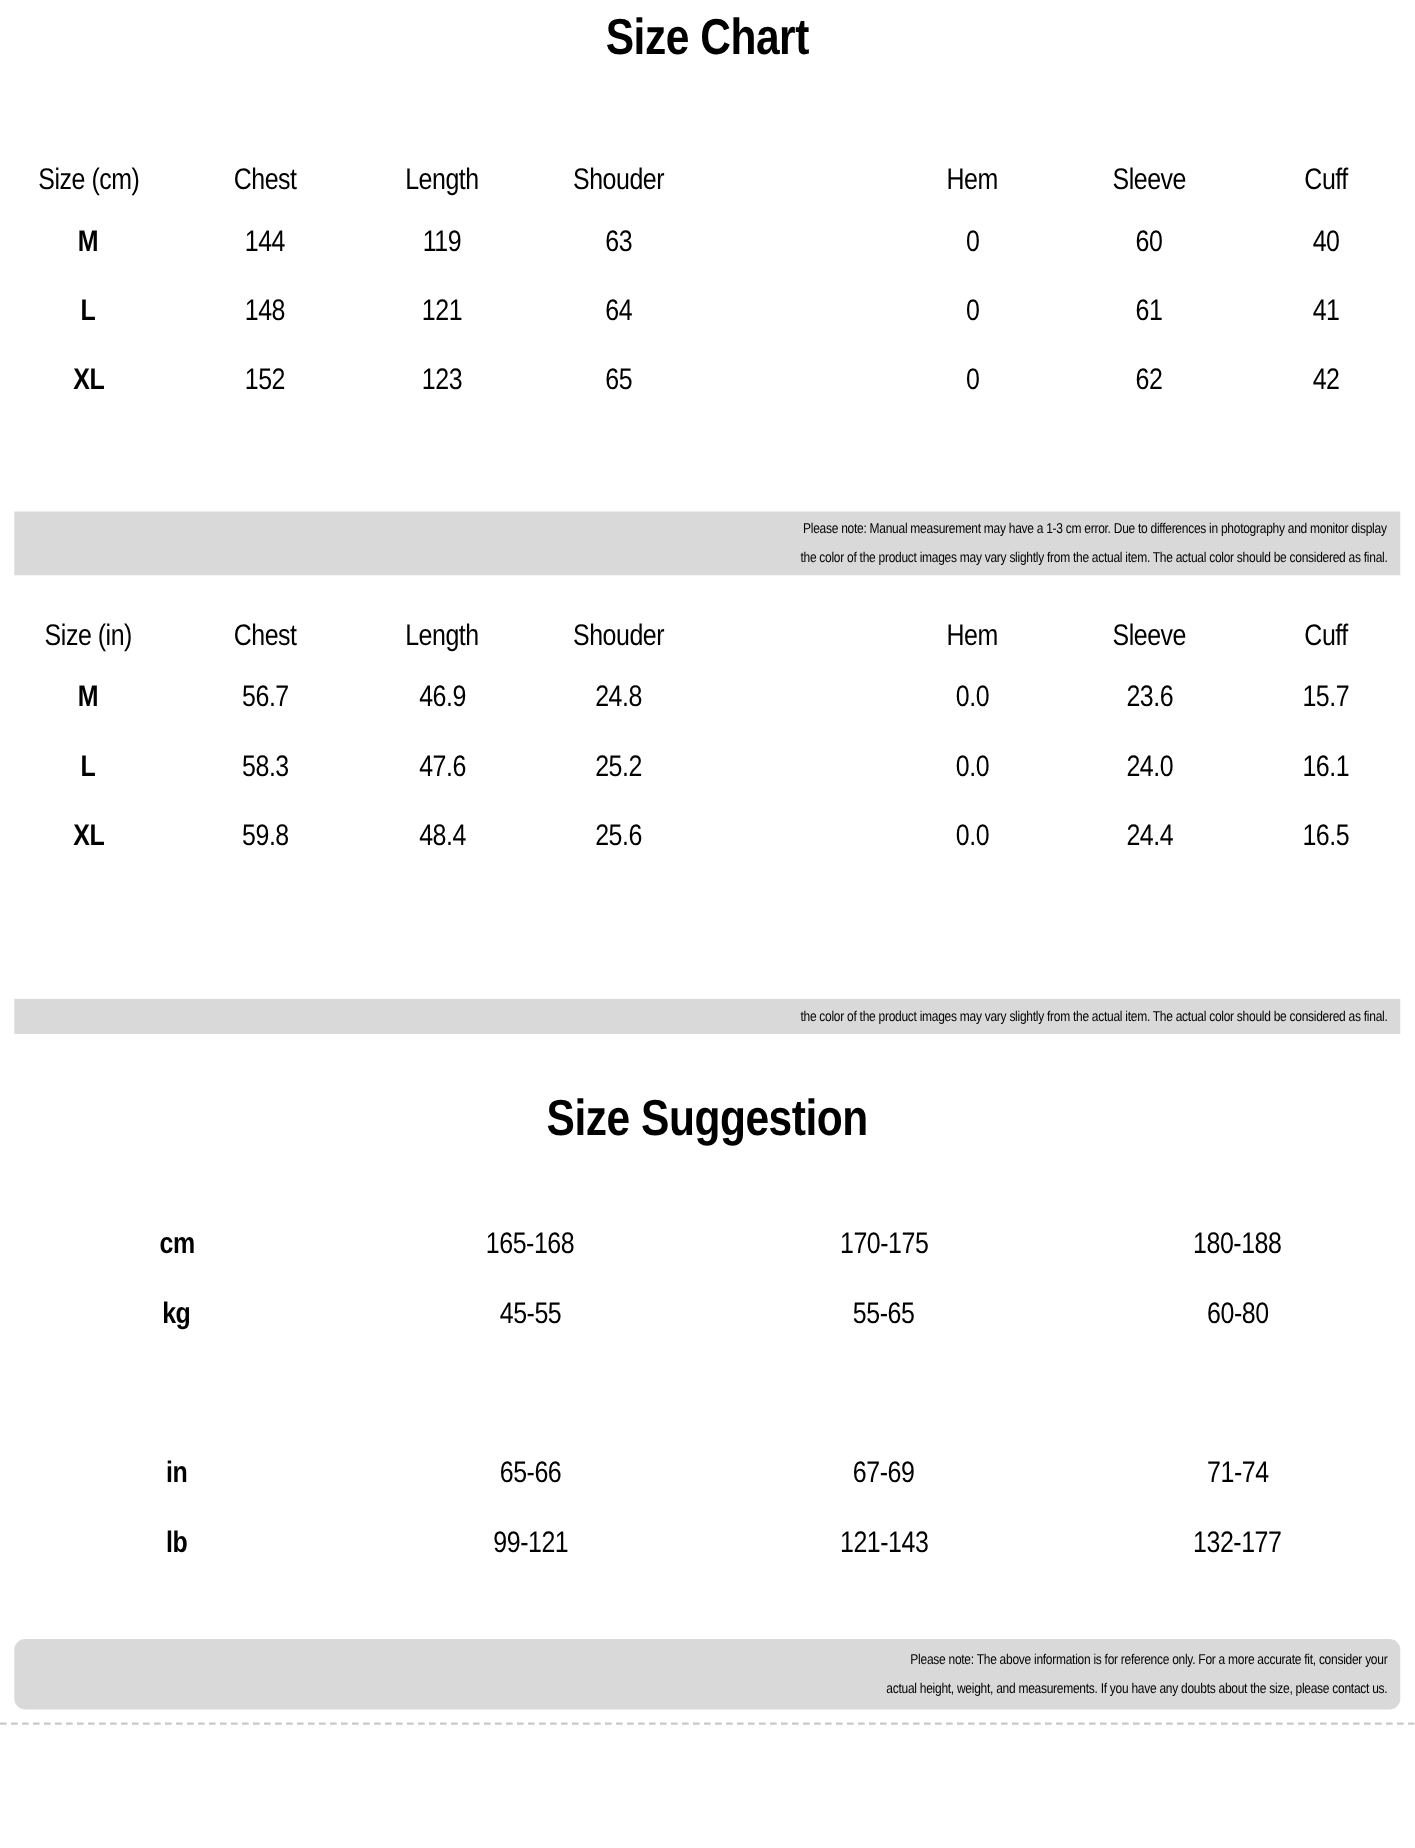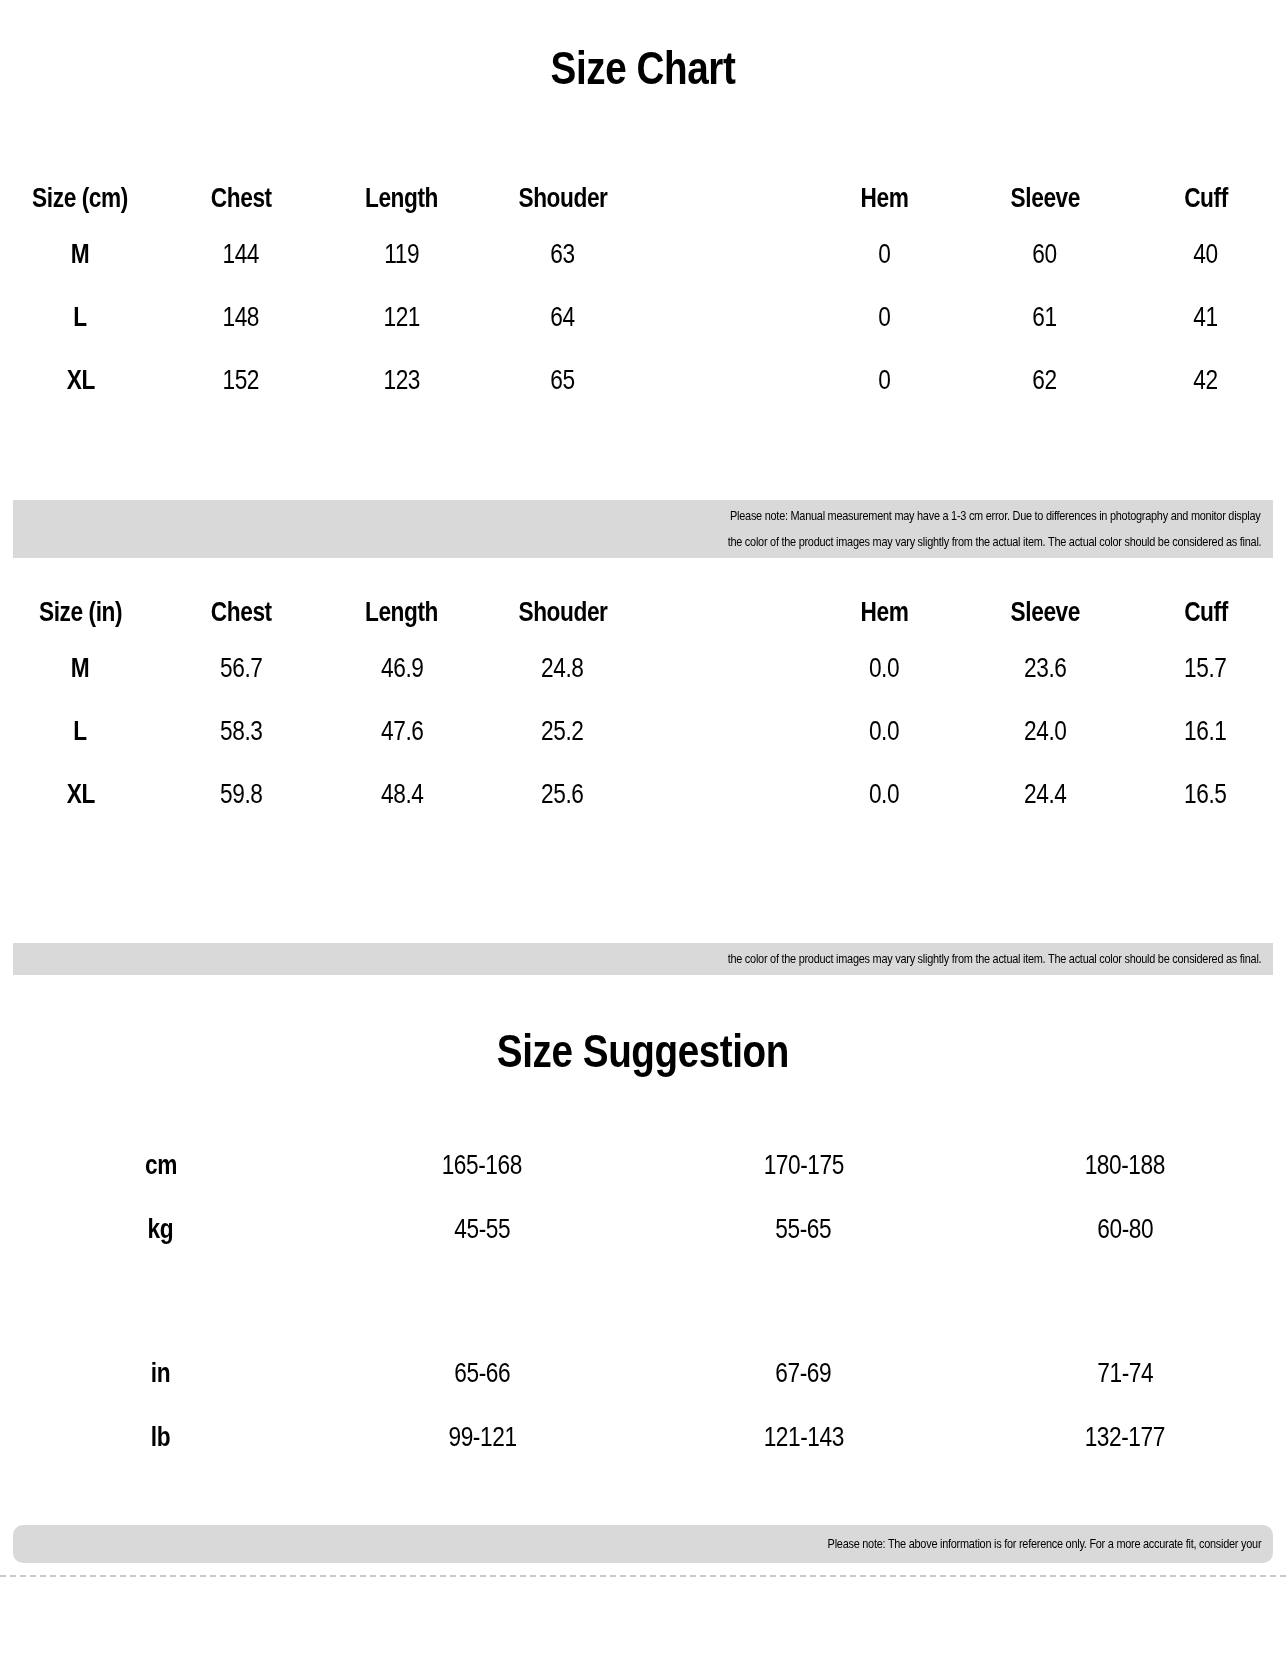--- a/index.html
+++ b/index.html
@@ -17,42 +17,41 @@
     white-space: nowrap;
     letter-spacing: -0.5px;
   }
   
   .big-title {
     text-align: center;
     font-size: 46px;
     line-height: 50px;
     font-weight: 700;
     padding-top: 8px;
-    margin-top: 35px;
   }
   .big-title.second { padding-top: 0; margin-top: 51px; }
   
   .mtable {
     display: table;
     table-layout: fixed;
     width: 100%;
     border-collapse: collapse;
   }
   .trow { display: table-row; }
   .tcell {
     display: table-cell;
     text-align: center;
     vertical-align: middle;
     font-size: 27px;
     font-weight: 400;
     width: 12.5%;
     height: 63px;
   }
   .suggest .tcell { width: 25%; height: 64px; }
-  .thead .tcell { font-weight: 700; height: 50px; }
+  .thead .tcell { font-weight: 400; height: 50px; }
   .rowlabel { font-weight: 700; }
   .t1 { margin-top: 80px; }
   .t2 { margin-top: 29px; }
   .t3 { margin-top: 57px; }
   .spacer-row .tcell { height: 80px; }
   
   .note {
     margin: 0 13px;
     background: #d9d9d9;
     text-align: right;
@@ -205,15 +204,16 @@
   <div class="trow">
     <div class="tcell rowlabel"><span class="cond">lb</span></div>
     <div class="tcell"><span class="cond">99-121</span></div>
     <div class="tcell"><span class="cond">121-143</span></div>
     <div class="tcell"><span class="cond">132-177</span></div>
   </div>
 </div>
 
 <div class="note note3">
   <div><span class="cond">Please note: The above information is for reference only. For a more accurate fit, consider your</span></div>
+  <div><span class="cond">actual height, weight, and measurements. If you have any doubts about the size, please contact us.</span></div>
 </div>
 
 <div class="bottom-edge"></div>
 
 </body></html>

